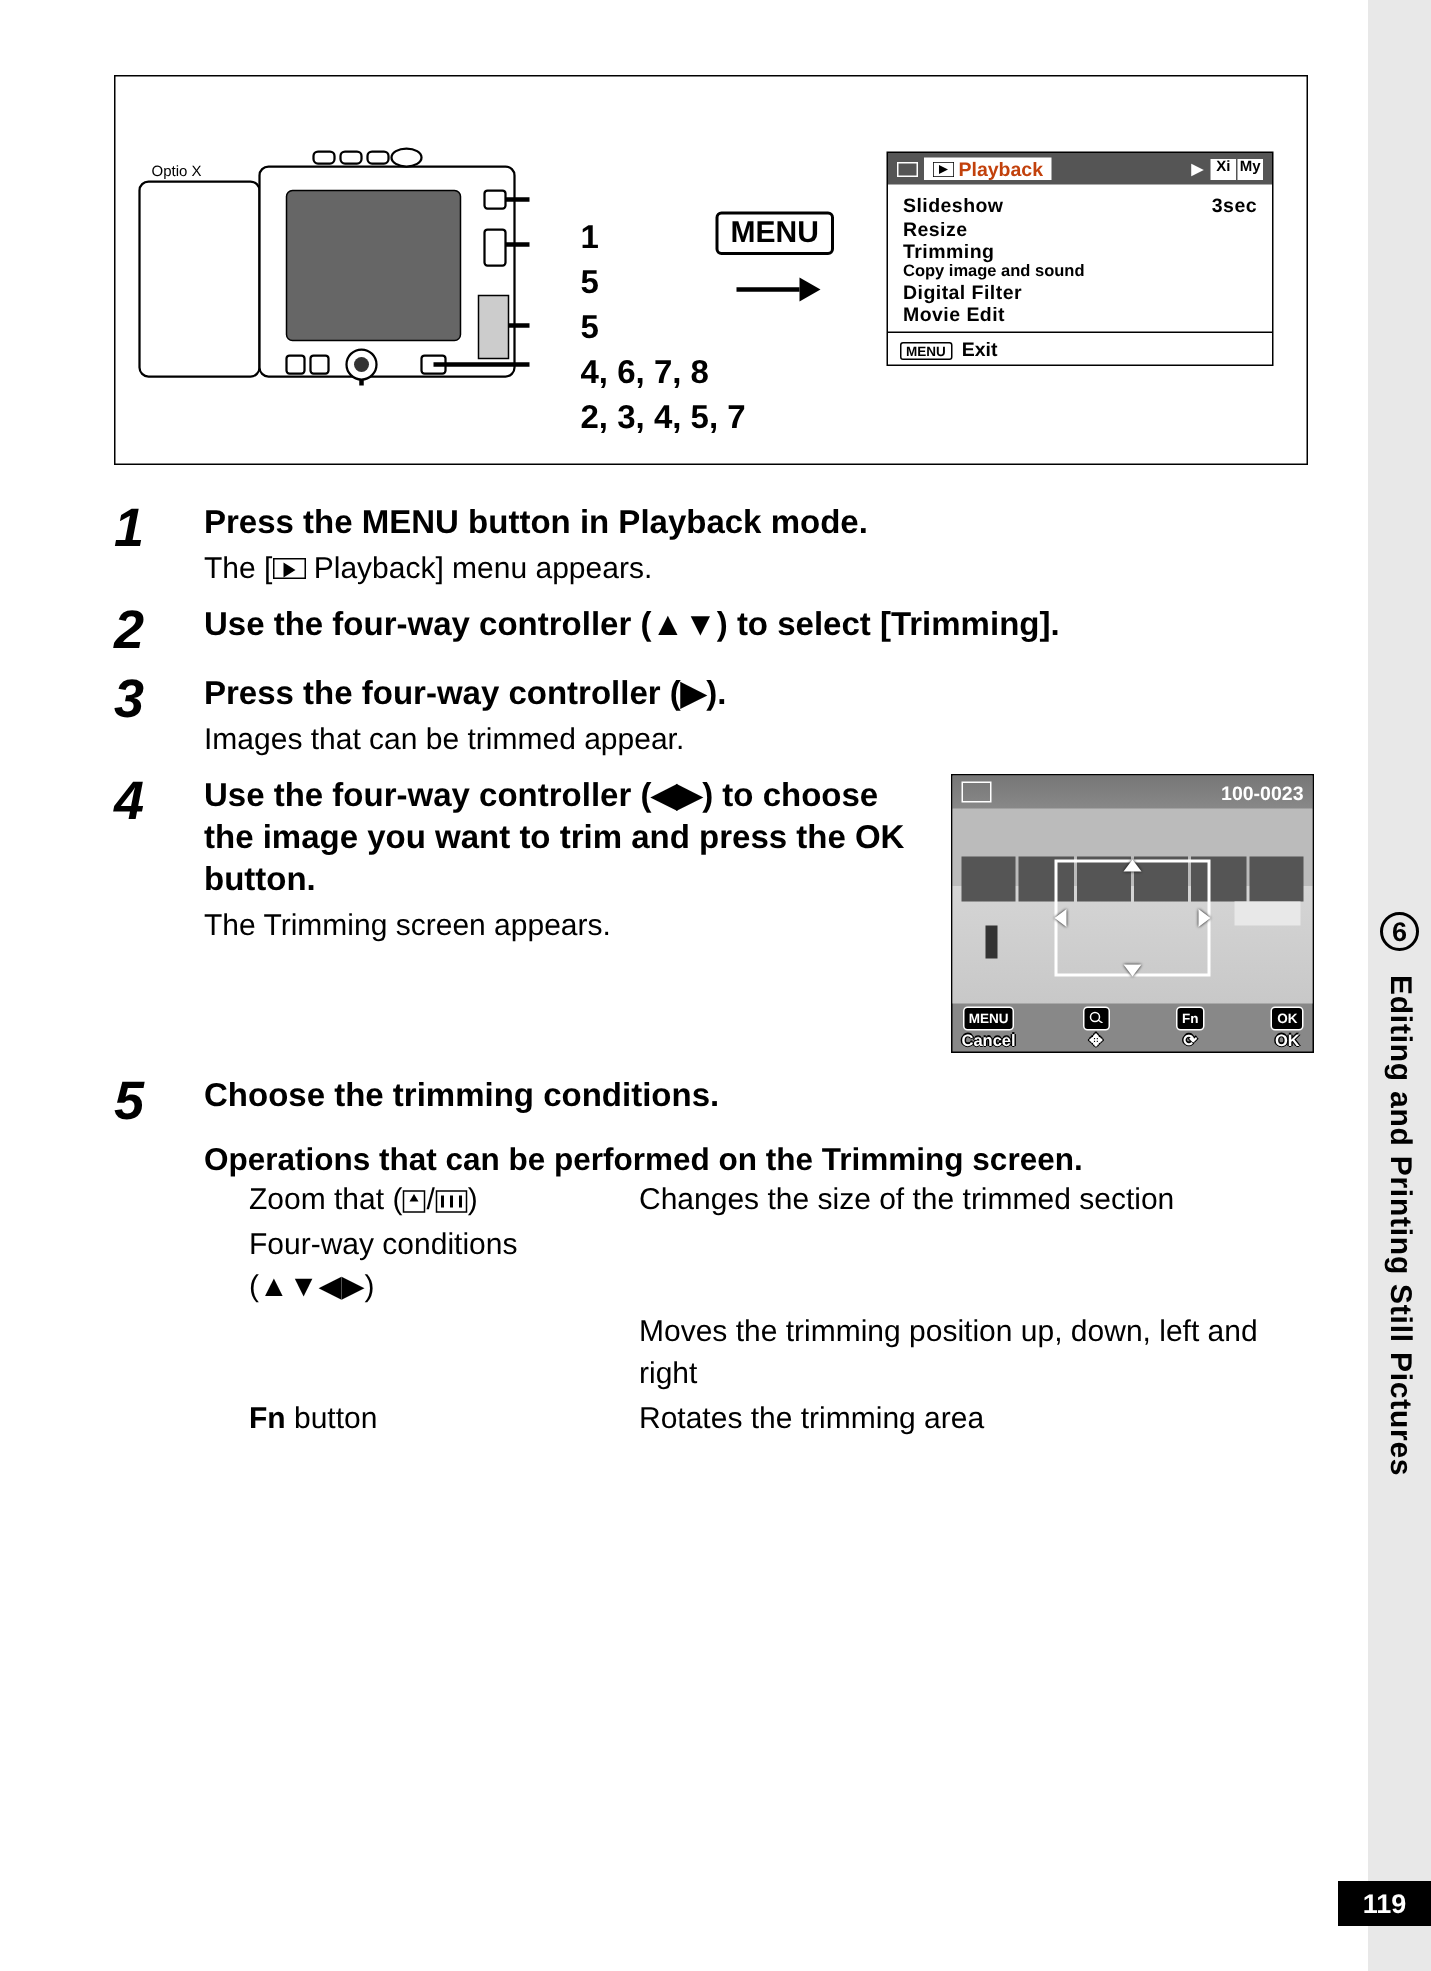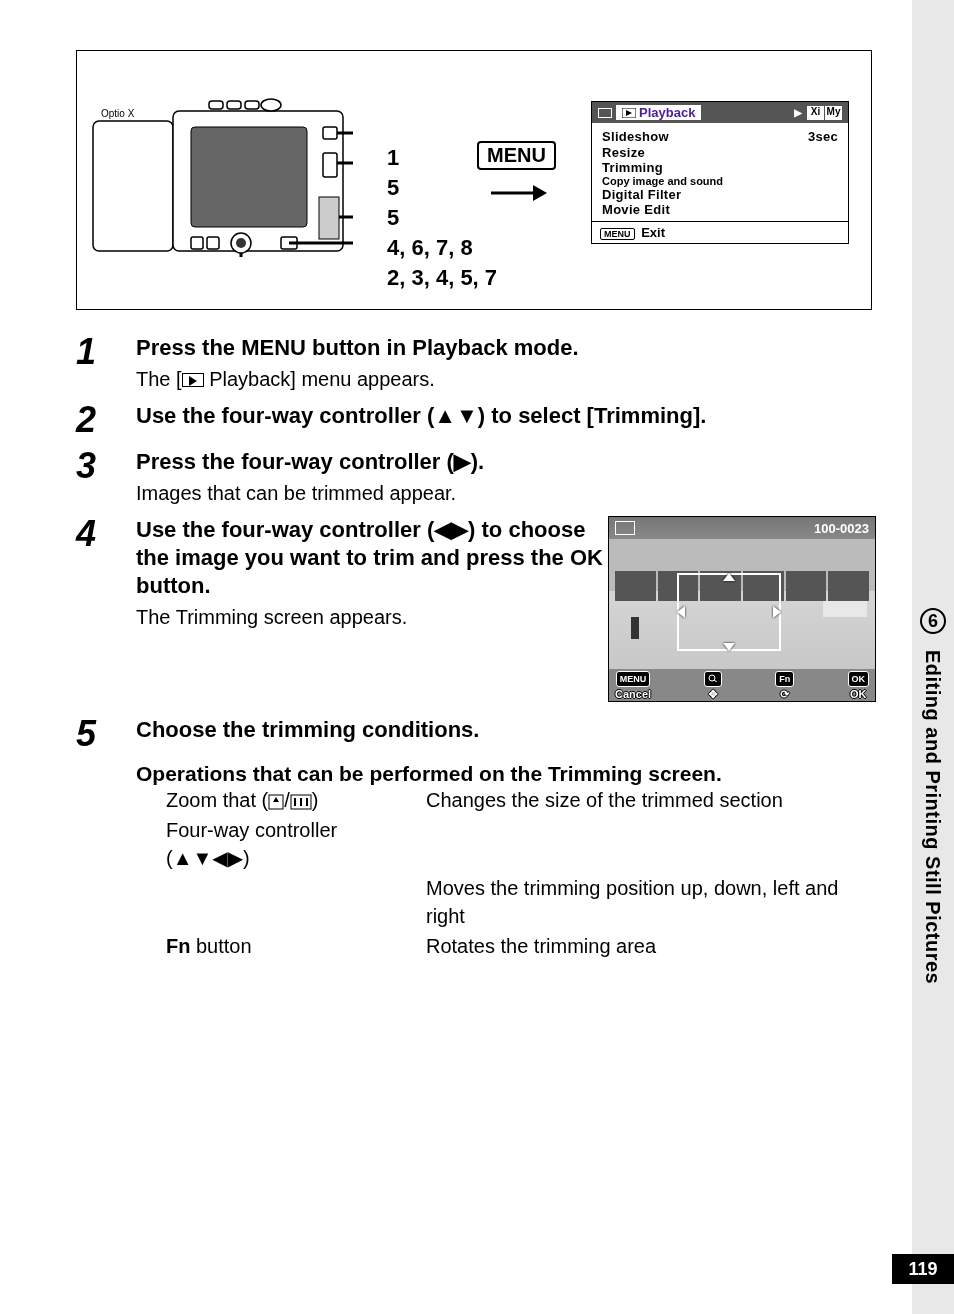--- a/index.html
+++ b/index.html
@@ -109,21 +109,21 @@
     align-items: center;
     gap: 4px;
   }
   .pm-header .cam-icon {
     width: 14px; height: 10px;
     border: 1px solid #fff;
     display: inline-block;
   }
   .pm-header .play-tab {
     background: #fff;
-    color: #4c1d95;
+    color: #c2410c;
     padding: 0 6px;
     font-size: 13px;
     display: inline-flex;
     align-items: center;
     gap: 3px;
   }
   .pm-header .spacer { flex: 1; }
   .pm-header .right-tabs { display: flex; gap: 0; }
   .pm-header .tab-sq {
     background: #fff; color: #000;
@@ -206,21 +206,21 @@
     width: 0; height: 0;
     border-top: 5px solid transparent;
     border-bottom: 5px solid transparent;
     border-left: 8px solid #000;
   }
 
   
   .trim-screen {
     position: absolute;
     right: -4px; top: 0;
-    width: 268px; height: 186px;
+    width: 242px; height: 186px;
     border: 1px solid #000;
     background: #888;
   }
   .trim-screen .topbar {
     height: 22px;
     display: flex;
     justify-content: space-between;
     align-items: center;
     padding: 0 6px;
     color: #fff;
@@ -471,21 +471,21 @@
             <rect x="1" y="1" width="14" height="14" fill="none" stroke="#000"></rect>
             <path d="M8 3 L5 8 L11 8 Z" fill="#000"></path>
           </svg>/<svg width="22" height="16">
             <rect x="1" y="1" width="20" height="14" fill="none" stroke="#000"></rect>
             <path d="M5 4 L5 12 M11 4 L11 12 M17 4 L17 12" stroke="#000" stroke-width="2"></path>
           </svg><span>)</span>
       </div>
       <div class="desc">Changes the size of the trimmed section</div>
     </div>
     <div class="row">
-      <div class="label">Four-way controller (▲▼◀▶)</div>
+      <div class="label">Four-way conditions (▲▼◀▶)</div>
       <div class="desc"></div>
     </div>
     <div class="row">
       <div class="label"></div>
       <div class="desc">Moves the trimming position up, down, left and right</div>
     </div>
     <div class="row">
       <div class="label">
         <b>Fn</b><span> button</span>
       </div>

